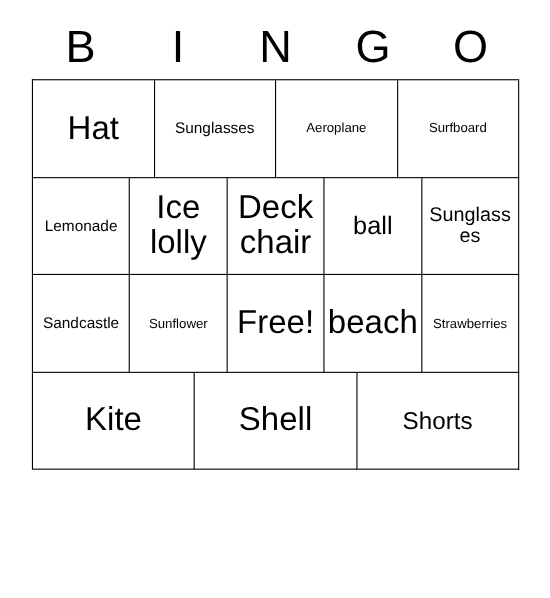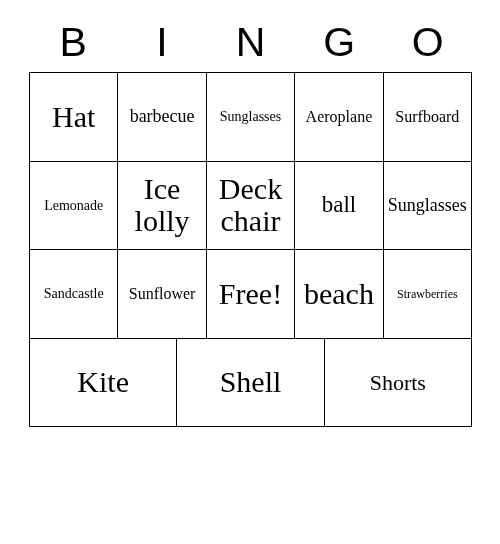--- a/index.html
+++ b/index.html
@@ -62,26 +62,25 @@
     text-align: center;
     overflow: hidden;
     padding: 0 2px;
   }
   .cell-text {
     display: block;
     width: 100%;
     line-height: 1.08;
     word-wrap: break-word;
     color: #000000;
-    font-family: Liberation Serif, serif;
   }
   
   .fs-xs  { font-size: 12px; }
   .fs-sm  { font-size: 14px; }
-  .fs-md  { font-size: 16px; }
+  .fs-md  { font-size: 12px; }
   .fs-ml  { font-size: 18px; }
   .fs-lg  { font-size: 22px; }
   .fs-xxl { font-size: 30px; }
   .fs-max { font-size: 23px; }
 </style>
 </head>
 <body>
 
 <div id="bingo-card">
 
@@ -91,23 +90,20 @@
     <div class="header-letter">N</div>
     <div class="header-letter">G</div>
     <div class="header-letter">O</div>
   </div>
 
   <div id="grid">
 
     <div class="grid-row">
       <div class="cell">
           <span class="cell-text fs-xxl">Hat</span>
-        </div>
-      <div class="cell">
-          <span class="cell-text fs-ml">barbecue</span>
         </div>
       <div class="cell">
           <span class="cell-text fs-sm">Sunglasses</span>
         </div>
       <div class="cell">
           <span class="cell-text fs-md">Aeroplane</span>
         </div>
       <div class="cell">
           <span class="cell-text fs-md">Surfboard</span>
         </div>

